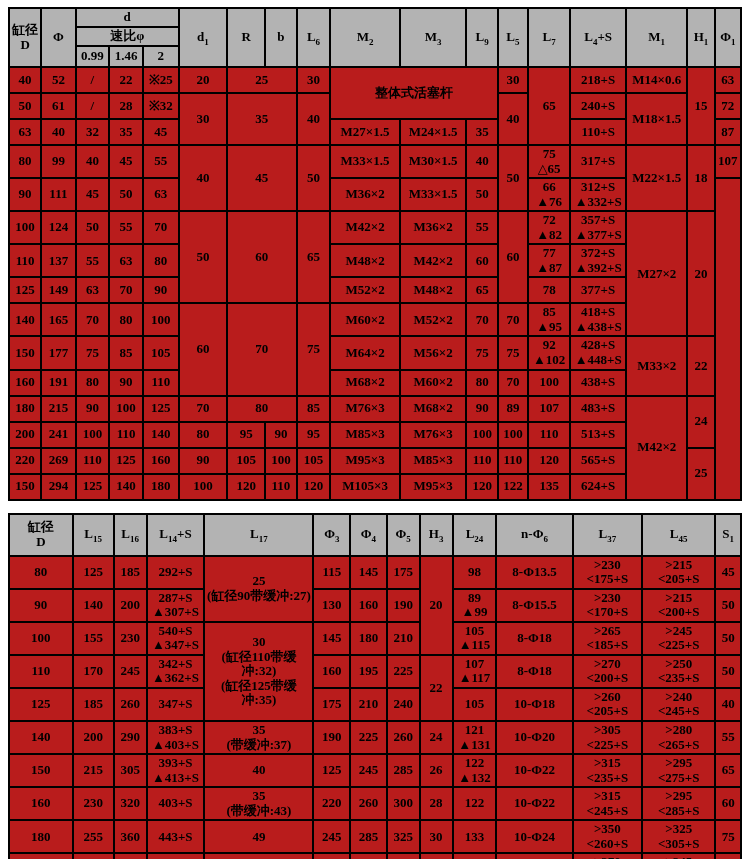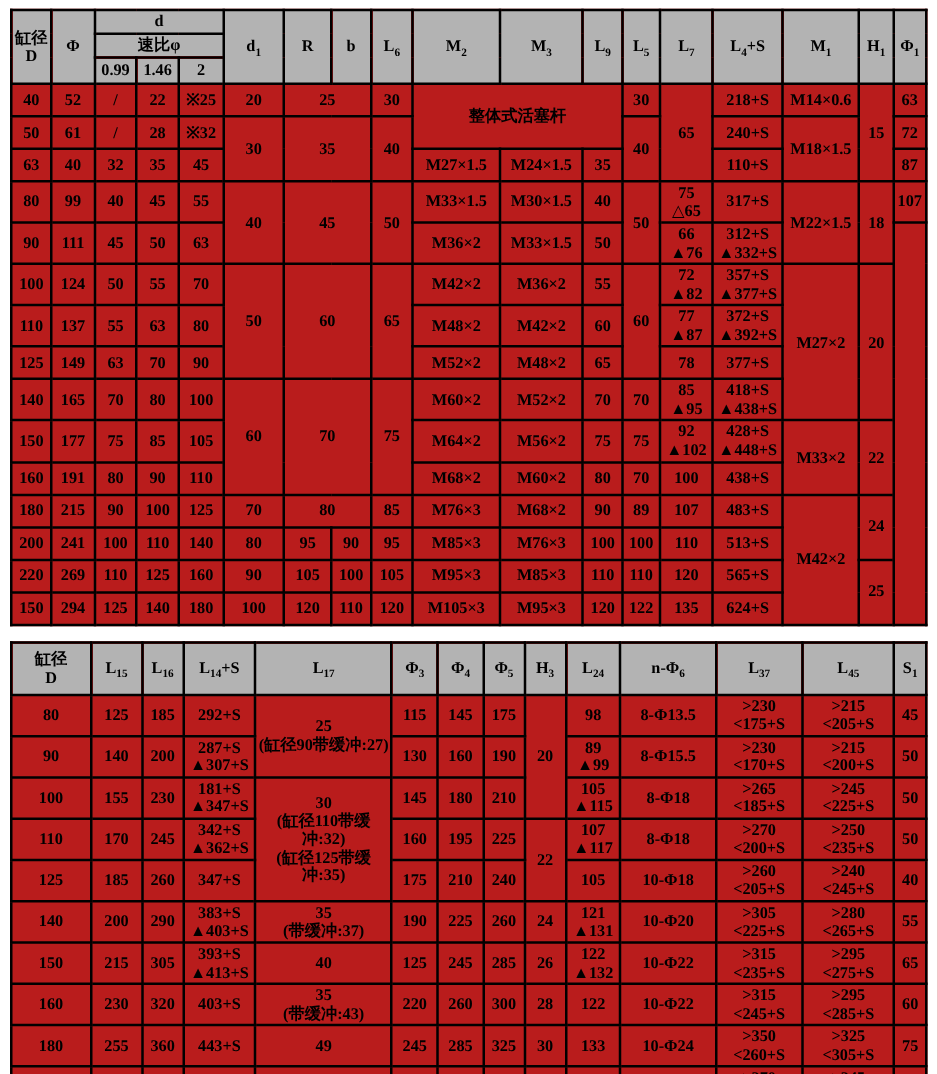--- a/index.html
+++ b/index.html
@@ -390,21 +390,21 @@
           <td><span>&gt;230
 &lt;170+S</span></td>
           <td><span>&gt;215
 &lt;200+S</span></td>
           <td><span>50</span></td>
         </tr>
         <tr>
           <td><span>100</span></td>
           <td><span>155</span></td>
           <td><span>230</span></td>
-          <td><span>181+S
+          <td><span>540+S
 ▲347+S</span></td>
           <td rowspan="3"><span>30
 (缸径110带缓冲:32)
 (缸径125带缓冲:35)</span></td>
           <td><span>145</span></td>
           <td><span>180</span></td>
           <td><span>210</span></td>
           <td><span>105
 ▲115</span></td>
           <td><span>8-Φ18</span></td>

